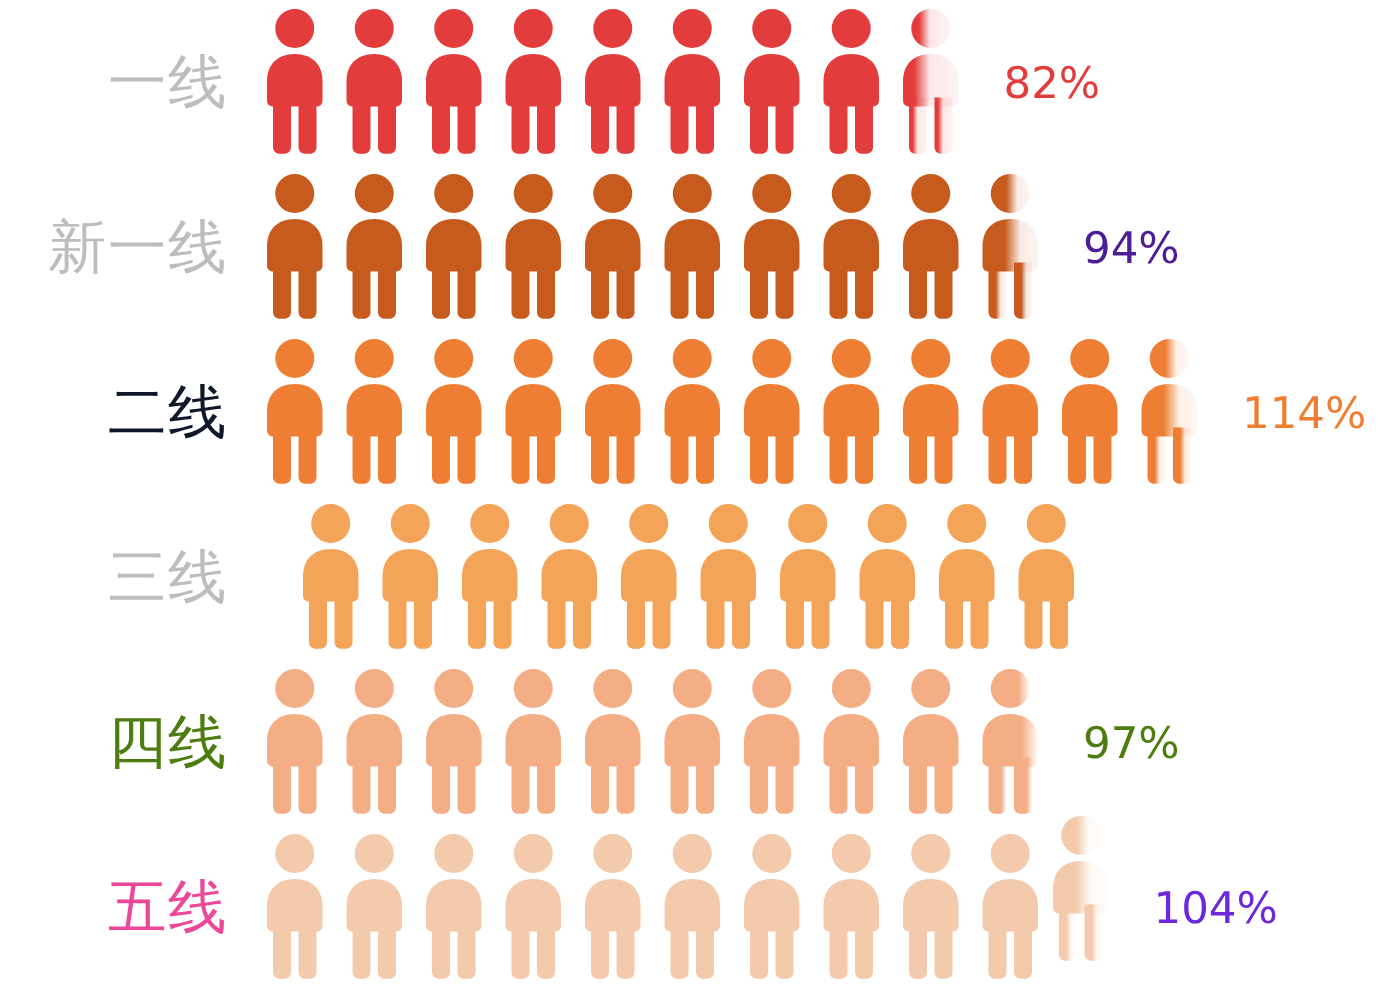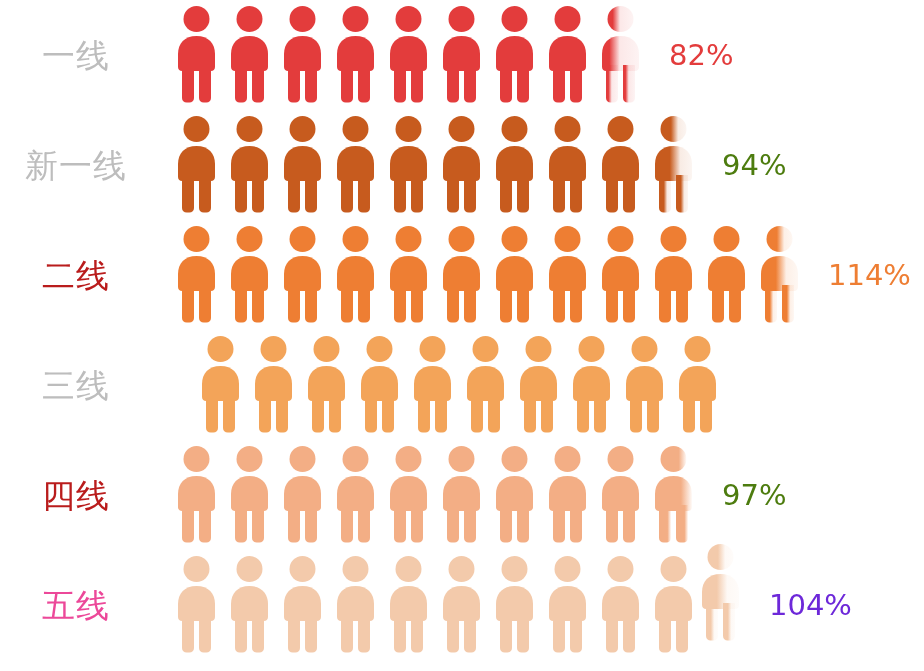--- a/index.html
+++ b/index.html
@@ -27,24 +27,24 @@
     width: 924px;
     height: 110px;
     display: flex;
     flex-direction: row;
     align-items: center;
   }
 
   .row-label {
     width: 170px;
     flex: 0 0 170px;
-    text-align: center;
+    text-align: right;
     padding-right: 18px;
     box-sizing: border-box;
-    font-size: 33px;
+    font-size: 39px;
     line-height: 1;
     color: #bdbdbd;
     letter-spacing: 1px;
     white-space: nowrap;
     font-family: "DejaVu Sans", "Liberation Sans", sans-serif;
   }
 
   .icons {
     flex: 0 0 auto;
     display: flex;
@@ -288,24 +288,24 @@
             </defs>
             <g fill="url(#gp1)">
               <circle cx="26.5" cy="14" r="13"></circle>
               <path d="M26.5 31 C 38.5 31 45 38.5 45 49 L45 62 C45 64.5 43.2 66 41 66 L12 66 C9.8 66 8 64.5 8 62 L8 49 C8 38.5 14.5 31 26.5 31 Z"></path>
               <path d="M12 60 L24 60 L24 93 C24 95.8 22 97.5 19.3 97.5 L16.7 97.5 C14 97.5 12 95.8 12 93 Z"></path>
               <path d="M29 60 L41 60 L41 93 C41 95.8 39 97.5 36.3 97.5 L33.7 97.5 C31 97.5 29 95.8 29 93 Z"></path>
             </g>
           </svg>
         </div>
       </div>
-      <div class="pct" style="color: #4d7c0f;">94%</div>
+      <div class="pct" style="color: #4c1d95;">94%</div>
     </div>
     <div class="row" style="top: 220px;">
-      <div class="row-label" style="color: #b91c1c;">二线</div>
+      <div class="row-label" style="color: #0f172a;">二线</div>
       <div class="icons">
         <div class="person">
           <svg class="glyph" viewBox="0 0 53 100" width="53" height="100">
             <g fill="#EE7E33">
               <circle cx="26.5" cy="14" r="13"></circle>
               <path d="M26.5 31 C 38.5 31 45 38.5 45 49 L45 62 C45 64.5 43.2 66 41 66 L12 66 C9.8 66 8 64.5 8 62 L8 49 C8 38.5 14.5 31 26.5 31 Z"></path>
               <path d="M12 60 L24 60 L24 93 C24 95.8 22 97.5 19.3 97.5 L16.7 97.5 C14 97.5 12 95.8 12 93 Z"></path>
               <path d="M29 60 L41 60 L41 93 C41 95.8 39 97.5 36.3 97.5 L33.7 97.5 C31 97.5 29 95.8 29 93 Z"></path>
             </g>
           </svg>
@@ -529,21 +529,21 @@
               <circle cx="26.5" cy="14" r="13"></circle>
               <path d="M26.5 31 C 38.5 31 45 38.5 45 49 L45 62 C45 64.5 43.2 66 41 66 L12 66 C9.8 66 8 64.5 8 62 L8 49 C8 38.5 14.5 31 26.5 31 Z"></path>
               <path d="M12 60 L24 60 L24 93 C24 95.8 22 97.5 19.3 97.5 L16.7 97.5 C14 97.5 12 95.8 12 93 Z"></path>
               <path d="M29 60 L41 60 L41 93 C41 95.8 39 97.5 36.3 97.5 L33.7 97.5 C31 97.5 29 95.8 29 93 Z"></path>
             </g>
           </svg>
         </div>
       </div>
     </div>
     <div class="row" style="top: 440px;">
-      <div class="row-label" style="color: #b91c1c;">四线</div>
+      <div class="row-label" style="color: #4d7c0f;">四线</div>
       <div class="icons">
         <div class="person">
           <svg class="glyph" viewBox="0 0 53 100" width="53" height="100">
             <g fill="#F3AE85">
               <circle cx="26.5" cy="14" r="13"></circle>
               <path d="M26.5 31 C 38.5 31 45 38.5 45 49 L45 62 C45 64.5 43.2 66 41 66 L12 66 C9.8 66 8 64.5 8 62 L8 49 C8 38.5 14.5 31 26.5 31 Z"></path>
               <path d="M12 60 L24 60 L24 93 C24 95.8 22 97.5 19.3 97.5 L16.7 97.5 C14 97.5 12 95.8 12 93 Z"></path>
               <path d="M29 60 L41 60 L41 93 C41 95.8 39 97.5 36.3 97.5 L33.7 97.5 C31 97.5 29 95.8 29 93 Z"></path>
             </g>
           </svg>

